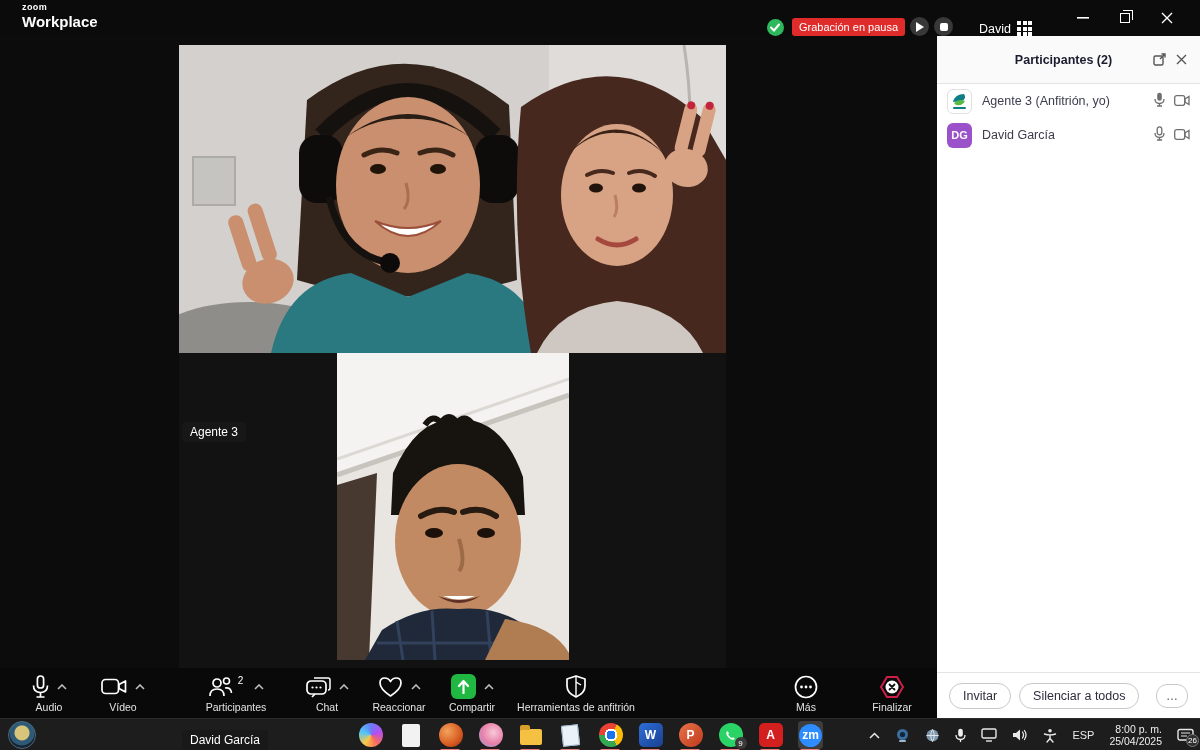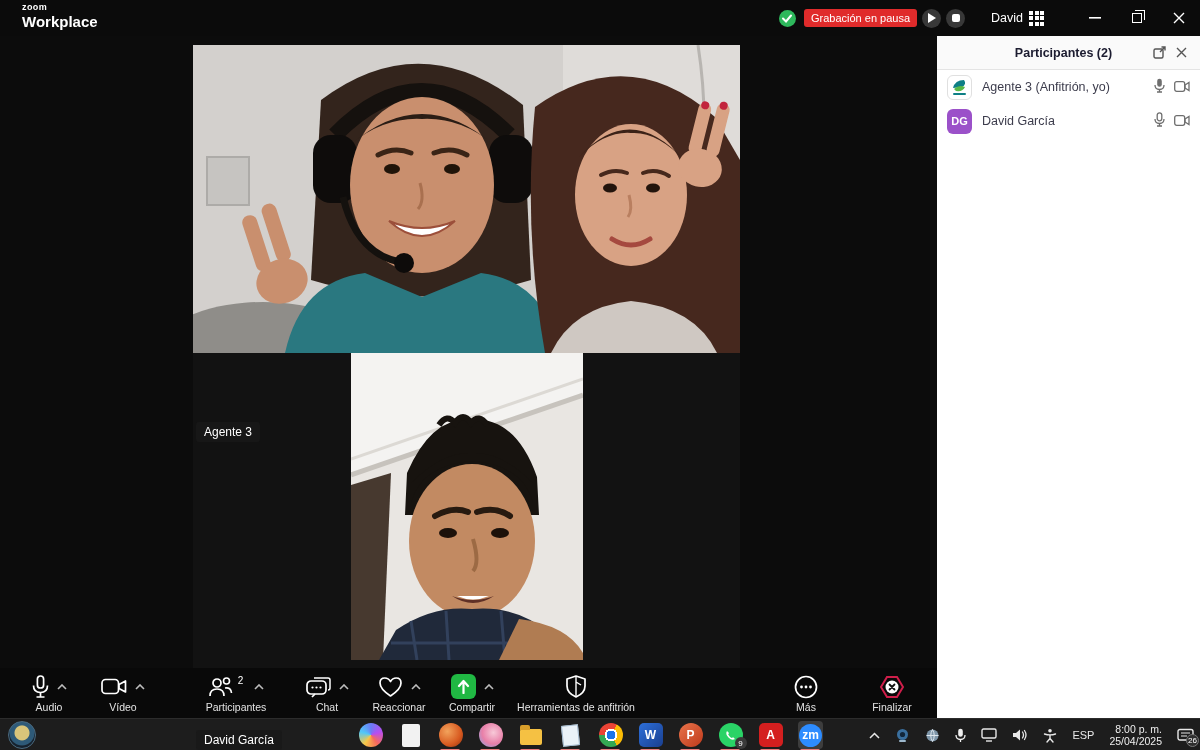--- a/index.html
+++ b/index.html
@@ -3,43 +3,43 @@
 <meta charset="utf-8">
 <style>
   * { margin:0; padding:0; box-sizing:border-box; }
   html,body { width:1200px; height:750px; background:#000; font-family:"Liberation Sans", sans-serif; overflow:hidden; }
 
   
   #titlebar { position:absolute; top:0; left:0; width:1200px; height:36px; background:#0b0b0b; z-index:30; }
   .brand { position:absolute; left:22px; top:3px; color:#fff; line-height:1; }
   .brand-top { font-size:9px; font-weight:bold; letter-spacing:.4px; }
   .brand-bottom { font-size:15px; font-weight:bold; margin-top:2px; }
-  .tb-right { position:absolute; right:0; top:0; height:36px; display:flex; align-items:center; }
+  .tb-right { position:absolute; right:12px; top:0; height:36px; display:flex; align-items:flex-end; }
   .shield-check { width:17px; height:17px; border-radius:50%; background:#2eb85c; display:flex; align-items:center; justify-content:center; margin-right:8px; }
   .rec-badge { background:#e02b2b; color:#fff; font-size:11px; padding:3px 7px; border-radius:3px; white-space:nowrap; }
   .tb-circle { width:19px; height:19px; border-radius:50%; background:#383838; display:flex; align-items:center; justify-content:center; margin-left:5px; }
   .vista { color:#fff; font-size:12.5px; display:flex; align-items:center; gap:6px; margin-left:26px; }
   .grid-icon { display:grid; grid-template-columns:repeat(3,4px); grid-gap:1.5px; }
   .grid-icon i { width:4px; height:4px; background:#fff; }
   .winctl { width:42px; height:36px; display:flex; align-items:center; justify-content:center; color:#fff; }
   .winctl.min { margin-left:30px; }
   .restore-glyph { width:10px; height:10px; border:1.4px solid #fff; position:relative; }
   .restore-glyph::after { content:""; position:absolute; left:2px; top:-4px; width:9px; height:9px; border-top:1.4px solid #fff; border-right:1.4px solid #fff; }
 
   
   #main { position:absolute; top:36px; left:0; width:937px; height:632px; background:#0c0c0c; }
-  .tile { position:absolute; left:193px; width:547px; height:400px; background:#161616; overflow:hidden; }
+  .tile { position:absolute; left:179px; width:547px; height:400px; background:#161616; overflow:hidden; }
   #tile1 { top:9px; }
   #tile2 { top:317px; background:#121212; }
   #tile2-inner { position:absolute; left:158px; top:0; width:232px; height:307px; }
   .name-chip { position:absolute; left:3px; bottom:3px; background:rgba(24,24,24,.78); color:#fff; font-size:12px; padding:3px 8px; border-radius:3px; z-index:5; }
 
   
   #panel { position:absolute; top:36px; left:937px; width:263px; height:682px; background:#fff; }
-  .panel-header { height:34px; background:#fafafa; border-bottom:1px solid #e4e4e4; display:flex; align-items:center; padding:0 8px; }
+  .panel-header { height:48px; background:#fafafa; border-bottom:1px solid #e4e4e4; display:flex; align-items:center; padding:0 8px; }
   .panel-title { flex:1; text-align:center; font-size:12.5px; font-weight:bold; color:#1c1c30; padding-left:34px; }
   .panel-hicon { width:22px; height:22px; display:flex; align-items:center; justify-content:center; color:#555; }
   .p-row { height:34px; display:flex; align-items:center; padding:0 10px; gap:10px; }
   .p-avatar { width:25px; height:25px; border-radius:6px; flex:none; display:flex; align-items:center; justify-content:center; font-size:11px; font-weight:bold; color:#fff; overflow:hidden; }
   .p-name { flex:1; font-size:12.5px; color:#3c3c4c; white-space:nowrap; overflow:hidden; }
   .p-icons { display:flex; gap:9px; align-items:center; }
   .panel-footer { position:absolute; left:0; bottom:0; width:263px; height:46px; border-top:1px solid #e4e4e4; background:#fff; display:flex; align-items:center; padding:0 12px; gap:8px; }
   .pf-btn { border:1px solid #c9c9c9; border-radius:15px; background:#fff; color:#2e2e3e; font-size:12.5px; padding:5px 13px; white-space:nowrap; font-family:inherit; }
   .pf-more { margin-left:auto; padding:4px 9px; border-radius:11px; font-size:12px; color:#555; }
 
@@ -271,20 +271,25 @@
       </span>
       <span>
         <svg width="16" height="11" viewBox="0 0 16 11">
             <rect x="0.7" y="0.7" width="10" height="9.6" rx="2" fill="none" stroke="#6e6e6e" stroke-width="1.3"></rect>
             <path d="M11 4 L15 1.5 V9.5 L11 7 Z" fill="none" stroke="#6e6e6e" stroke-width="1.3"></path>
           </svg>
       </span>
     </span>
   </div>
 
+  <div class="panel-footer">
+    <button class="pf-btn">Invitar</button>
+    <button class="pf-btn">Silenciar a todos</button>
+    <button class="pf-btn pf-more">…</button>
+  </div>
 </div>
 
 <div id="toolbar">
 
   <div class="tool" style="left:12px; width:74px;">
     <div class="tool-top">
       <svg width="17" height="24" viewBox="0 0 17 24">
           <rect x="5.4" y="1" width="6.2" height="12" rx="3.1" fill="none" stroke="#fff" stroke-width="1.7"></rect>
           <path d="M1.5 10.5 q0 7 7 7 q7 0 7 -7" stroke="#fff" stroke-width="1.7" fill="none"></path>
           <path d="M8.5 17.5 V22 M4.5 22 H12.5" stroke="#fff" stroke-width="1.7"></path>

